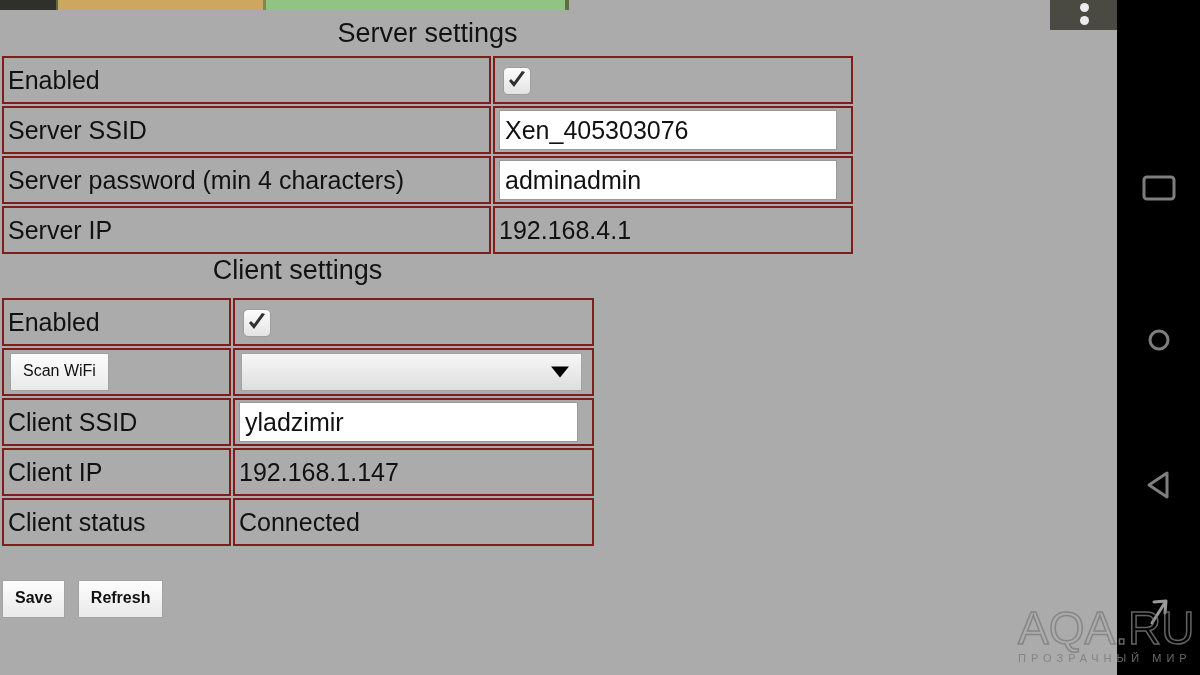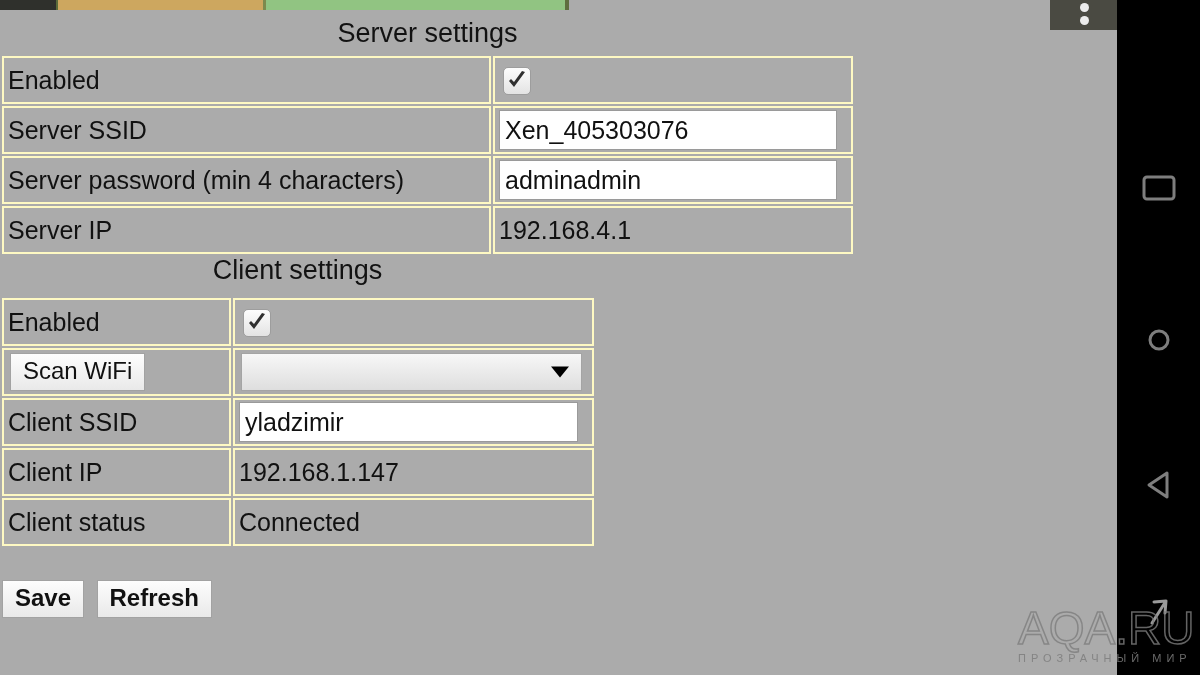--- a/index.html
+++ b/index.html
@@ -59,21 +59,21 @@
   #client-title { left: 0;   top: 255px; width: 595px; }
 
   
   table.settings {
     position: absolute;
     border-collapse: separate;
     border-spacing: 2px;
     table-layout: fixed;
   }
   table.settings td {
-    border: 2px solid #fef9c3;
+    border: 2px solid #7f1d1d;
     background: #ababab;
     height: 44px;
     padding: 0 4px;
     font-size: 25px;
     color: #111;
     vertical-align: middle;
     white-space: nowrap;
     overflow: hidden;
   }
   td.tdata { font-size: 25px; }
@@ -114,21 +114,21 @@
     margin-left: 4px;
     vertical-align: middle;
   }
   .checkbox svg { position: absolute; left: 3px; top: 2px; }
 
   .btn {
     display: inline-block;
     background: linear-gradient(#fdfdfd, #e9e9e9);
     border: 1px solid #a2a2a2;
     font-family: "Liberation Sans", sans-serif;
-    font-size: 24px;
+    font-size: 16px;
     color: #111;
     padding: 3px 12px 5px 12px;
     line-height: 28px;
     cursor: pointer;
   }
   #scan-btn { margin-left: 2px; }
 
   .dropdown {
     position: relative;
     box-sizing: border-box;

